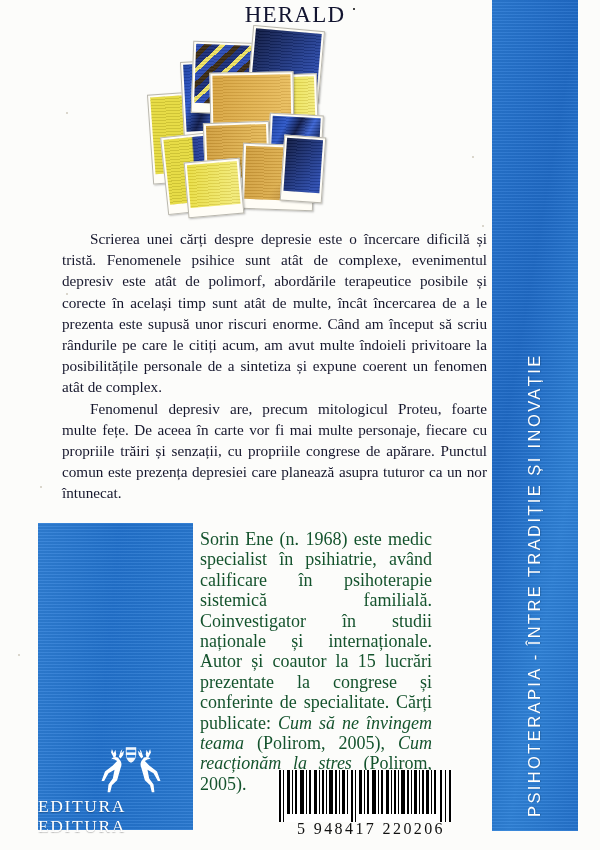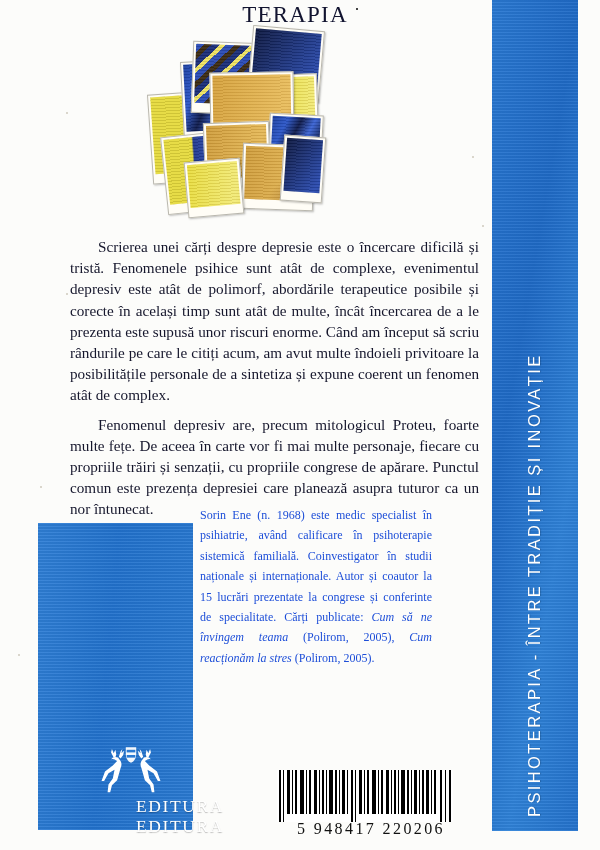--- a/index.html
+++ b/index.html
@@ -109,62 +109,62 @@
     position: absolute;
     left: 62px;
     top: 228px;
     width: 425px;
     font-size: 15.2px;
     line-height: 21.2px;
     color: #15162c;
     text-align: justify;
     text-justify: inter-word;
   }
-  #blurb p { margin: 8px; text-indent: 28px; }
+  #blurb p { margin: 0; text-indent: 28px; }
 
   
   #blue-box {
     position: absolute;
     left: 38px;
     top: 523px;
     width: 155px;
     height: 307px;
     background:
       repeating-linear-gradient(0deg, rgba(255,255,255,0.07) 0 1px, rgba(0,0,0,0.05) 1px 3px),
       linear-gradient(95deg, #2f7fd6 0%, #2272cd 45%, #2a7ad2 100%);
   }
 
   
   #logo {
     position: absolute;
     left: 38px;
     top: 742px;
     width: 186px;
-    text-align: right;
+    text-align: left;
     color: #ffffff;
   }
   #logo-mark { height: 52px; display: block; margin: 0 auto 2px auto; }
   #logo-name {
     font-size: 17.5px;
     letter-spacing: 1.6px;
     line-height: 20px;
     font-family: "Liberation Serif", serif;
     text-shadow: 0 1px 1px rgba(0,0,0,0.25);
   }
   #logo-name span { display: block; }
 
   
   #bio {
     position: absolute;
     left: 200px;
-    top: 505px;
+    top: 529px;
     width: 232px;
-    font-size: 12px;
+    font-size: 18px;
     line-height: 20.4px;
-    color: #1d4ed8;
+    color: #14532d;
     text-align: justify;
   }
   #bio p { margin: 0; }
   #bio i { font-style: italic; }
 
   
   #isbn {
     position: absolute;
     left: 250px;
     top: 784px;
@@ -228,21 +228,21 @@
 <div id="cover">
 
   <div class="speck" style="left:66px;top:293px;width:2px;height:2px;"></div>
   <div class="speck" style="left:472px;top:156px;width:2px;height:2px;"></div>
   <div class="speck" style="left:482px;top:225px;width:2px;height:2px;"></div>
   <div class="speck" style="left:40px;top:486px;width:2px;height:2px;"></div>
   <div class="speck" style="left:18px;top:654px;width:2px;height:2px;"></div>
   <div class="speck" style="left:66px;top:112px;width:2px;height:2px;"></div>
 
   <div id="title">
-    <span>TERAPIA</span><span id="title-dot"></span>
+    <span>HERALD</span><span id="title-dot"></span>
   </div>
 
   <div id="artwork">
 
     <div class="polaroid" style="left:0px;top:64px;width:76px;height:90px;transform:rotate(-4deg);">
       <div class="pimg f-blue-yellow"></div>
     </div>
 
     <div class="polaroid" style="left:32px;top:32px;width:74px;height:80px;transform:rotate(-3deg);">
       <div class="pimg f-blue-zig"></div>

